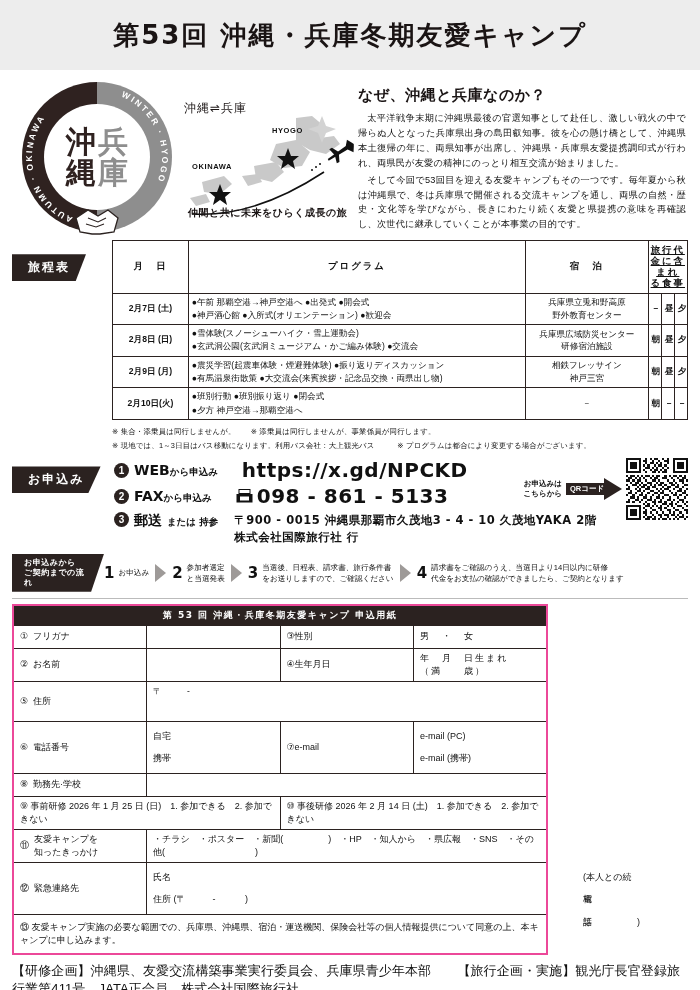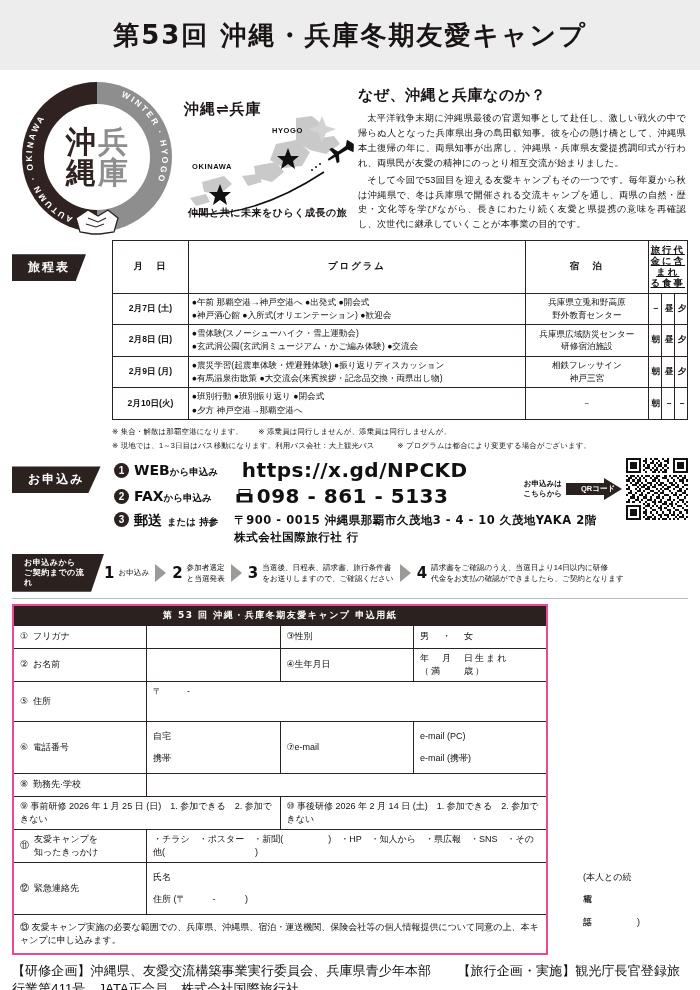--- a/index.html
+++ b/index.html
@@ -40,21 +40,21 @@
   .logo-kanji .k1{font-size:30px;font-weight:bold;color:#2f2220;line-height:1.05;
      font-family:"DejaVu Sans","Liberation Sans",sans-serif;}
   .logo-kanji .k2{font-size:30px;font-weight:bold;color:#8e8e8e;line-height:1.05;margin-left:2px;
      font-family:"DejaVu Sans","Liberation Sans",sans-serif;}
   .hands{
     position:absolute;left:52px;bottom:-4px;width:46px;height:30px;
   }
 
   
   .map-ill{position:absolute;left:170px;top:20px;width:170px;height:120px;}
-  .map-head{font-size:15px;font-weight:bold;letter-spacing:1px;color:#1a1414;
+  .map-head{font-size:12px;font-weight:normal;letter-spacing:1px;color:#1a1414;
      font-family:"DejaVu Sans","Liberation Sans",sans-serif;}
   .map-label{position:absolute;font-size:7.5px;font-weight:bold;letter-spacing:.6px;color:#111;}
   .map-tag{position:absolute;left:2px;bottom:-4px;font-size:10px;font-weight:bold;color:#1a1414;
      font-family:"DejaVu Sans","Liberation Sans",sans-serif;letter-spacing:.5px;}
 
   .why-title{font-size:15px;font-weight:bold;color:#1a1414;margin:6px 0 6px 0;letter-spacing:.5px;
      font-family:"DejaVu Sans","Liberation Sans",sans-serif;}
   .why-p{font-size:9.2px;line-height:1.62;text-align:justify;margin:0 0 2px 0;text-indent:1em;letter-spacing:.2px;}
 
   
@@ -96,21 +96,21 @@
   .ap-val{font-size:20px;font-weight:bold;margin-left:24px;letter-spacing:.5px;
     font-family:"DejaVu Sans","Liberation Sans",sans-serif;}
   .ap-val.addr{font-size:11.5px;line-height:1.45;margin-left:16px;}
   .fax-ico{display:inline-block;width:17px;height:14px;vertical-align:-2px;margin-right:4px;}
   .qr-box{position:absolute;right:0;top:0;display:flex;align-items:center;}
   .qr-lead{font-size:7.5px;font-weight:bold;line-height:1.35;text-align:center;margin-right:4px;}
   .qr-arrow{position:relative;width:56px;height:22px;margin-right:4px;}
   .qr-arrow .bar{position:absolute;left:0;top:5px;height:12px;width:40px;background:#2b2220;}
   .qr-arrow .tip{position:absolute;left:38px;top:0;width:0;height:0;
      border-top:11px solid transparent;border-bottom:11px solid transparent;border-left:18px solid #2b2220;}
-  .qr-arrow .lbl{position:absolute;left:15px;top:6px;font-size:7.5px;font-weight:bold;color:#fff;letter-spacing:0;}
+  .qr-arrow .lbl{position:absolute;left:4px;top:6px;font-size:7.5px;font-weight:bold;color:#fff;letter-spacing:0;}
   .qr-img{width:62px;height:62px;}
 
   
   .flow{display:flex;align-items:center;padding:6px 12px 4px 12px;}
   .flow-tagcol{width:92px;}
   .flow-steps{display:flex;align-items:center;flex:1;}
   .fstep{display:flex;align-items:center;}
   .fnum{font-size:15px;font-weight:bold;margin-right:4px;
     font-family:"DejaVu Sans","Liberation Sans",sans-serif;}
   .ftxt{font-size:7.6px;line-height:1.45;}
@@ -274,21 +274,21 @@
           <td class="lodge">－</td>
           <td class="meal">朝</td>
           <td class="meal">－</td>
           <td class="meal">－</td>
         </tr>
       </tbody>
     </table>
   </div>
 
   <div class="notes">
-    <div>※ 集合・解散は那覇空港になります。　　※ 添乗員は同行しませんが、添乗員は同行しませんが。</div>
+    <div>※ 集合・添乗員は同行しませんが。　　※ 添乗員は同行しませんが、事業係員が同行します。</div>
     <div>※ 現地では、1～3日目はバス移動になります。利用バス会社：大上観光バス　　　※ プログラムは都合により変更する場合がございます。</div>
   </div>
 
   <div class="apply">
     <div class="apply-tagcol">
       <div class="tag">お申込み</div>
     </div>
     <div class="apply-body">
 
       <div class="ap-row">

